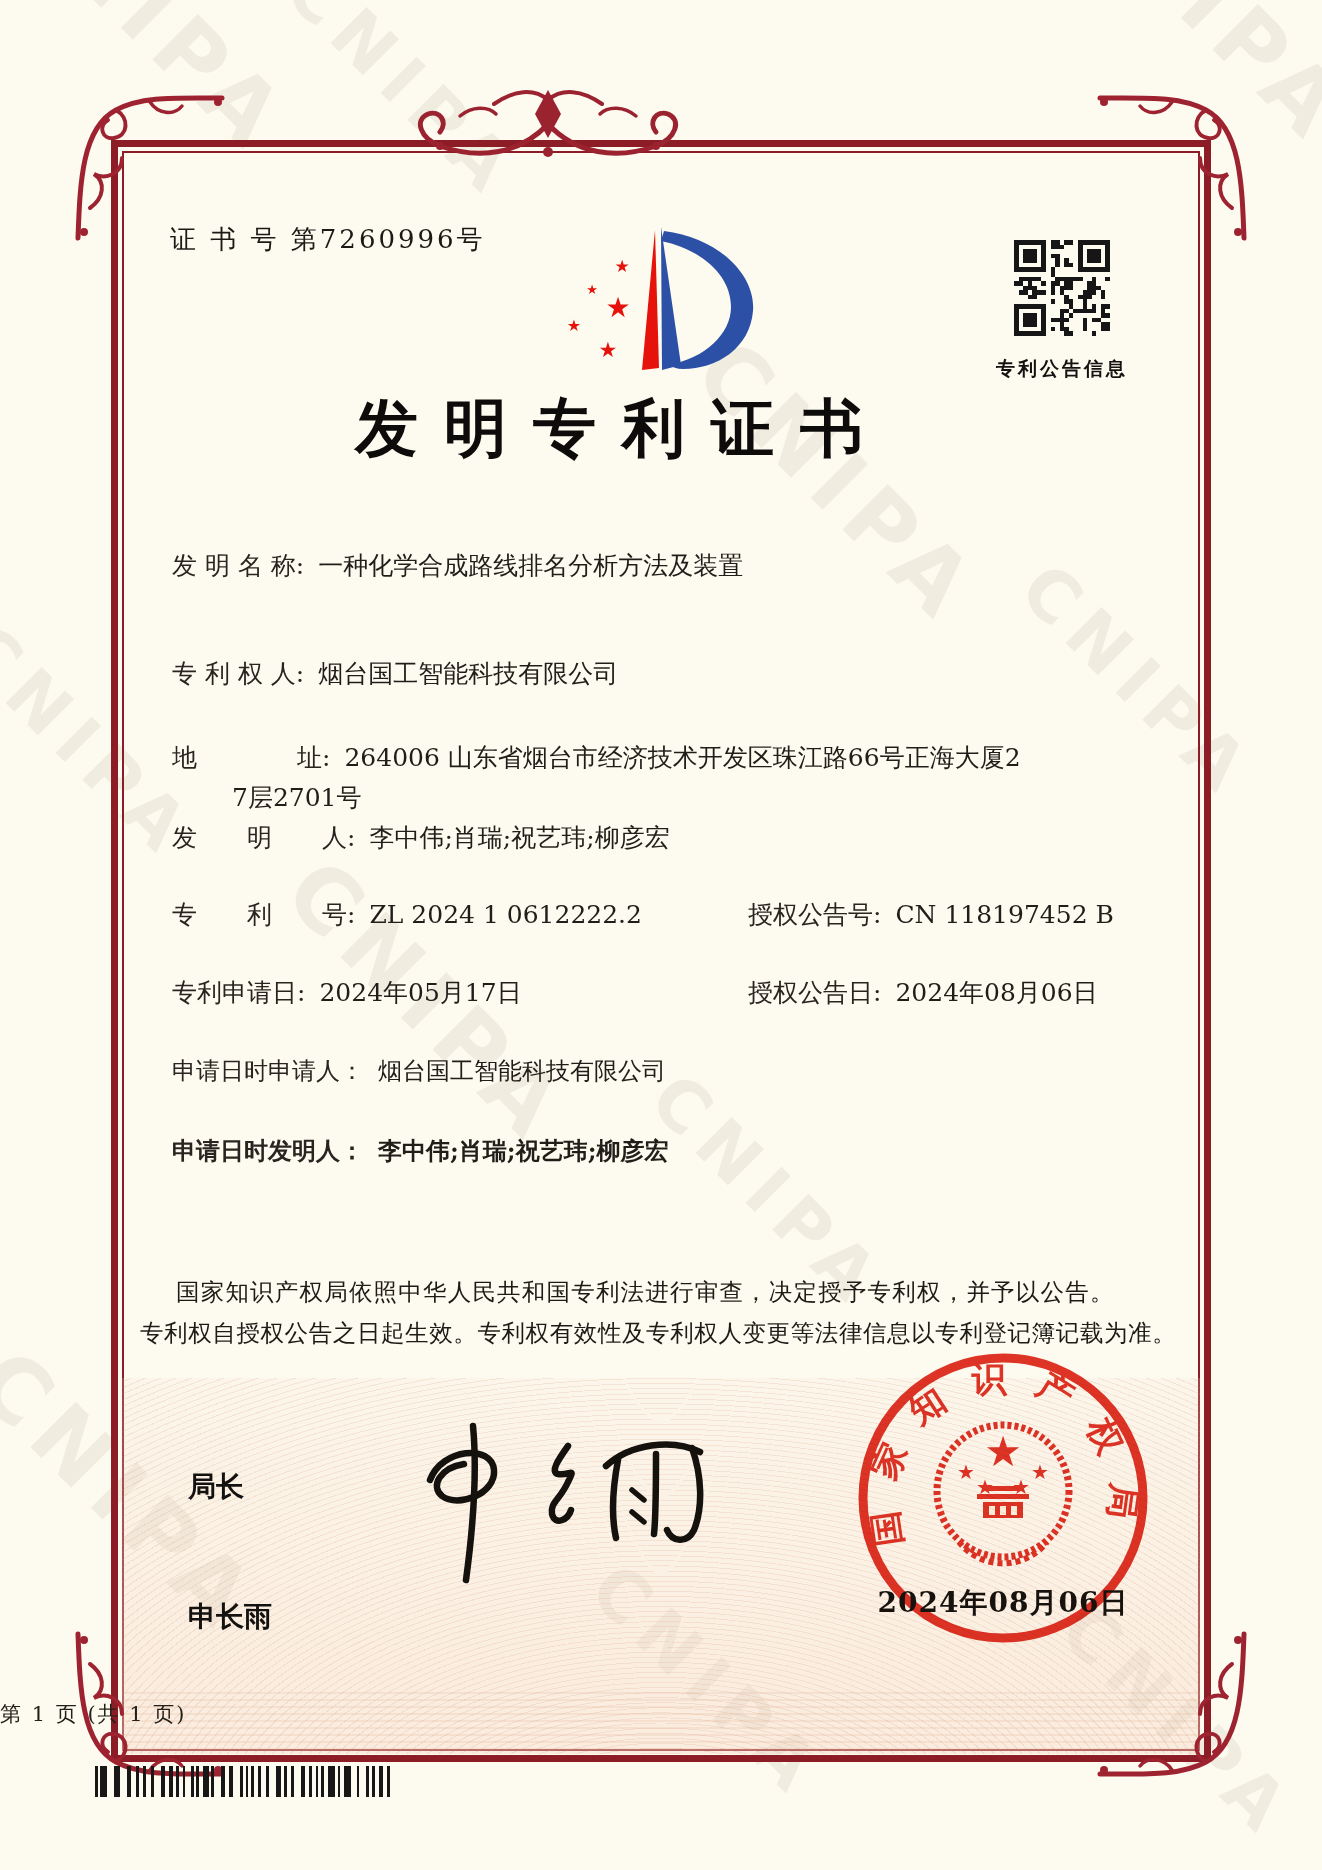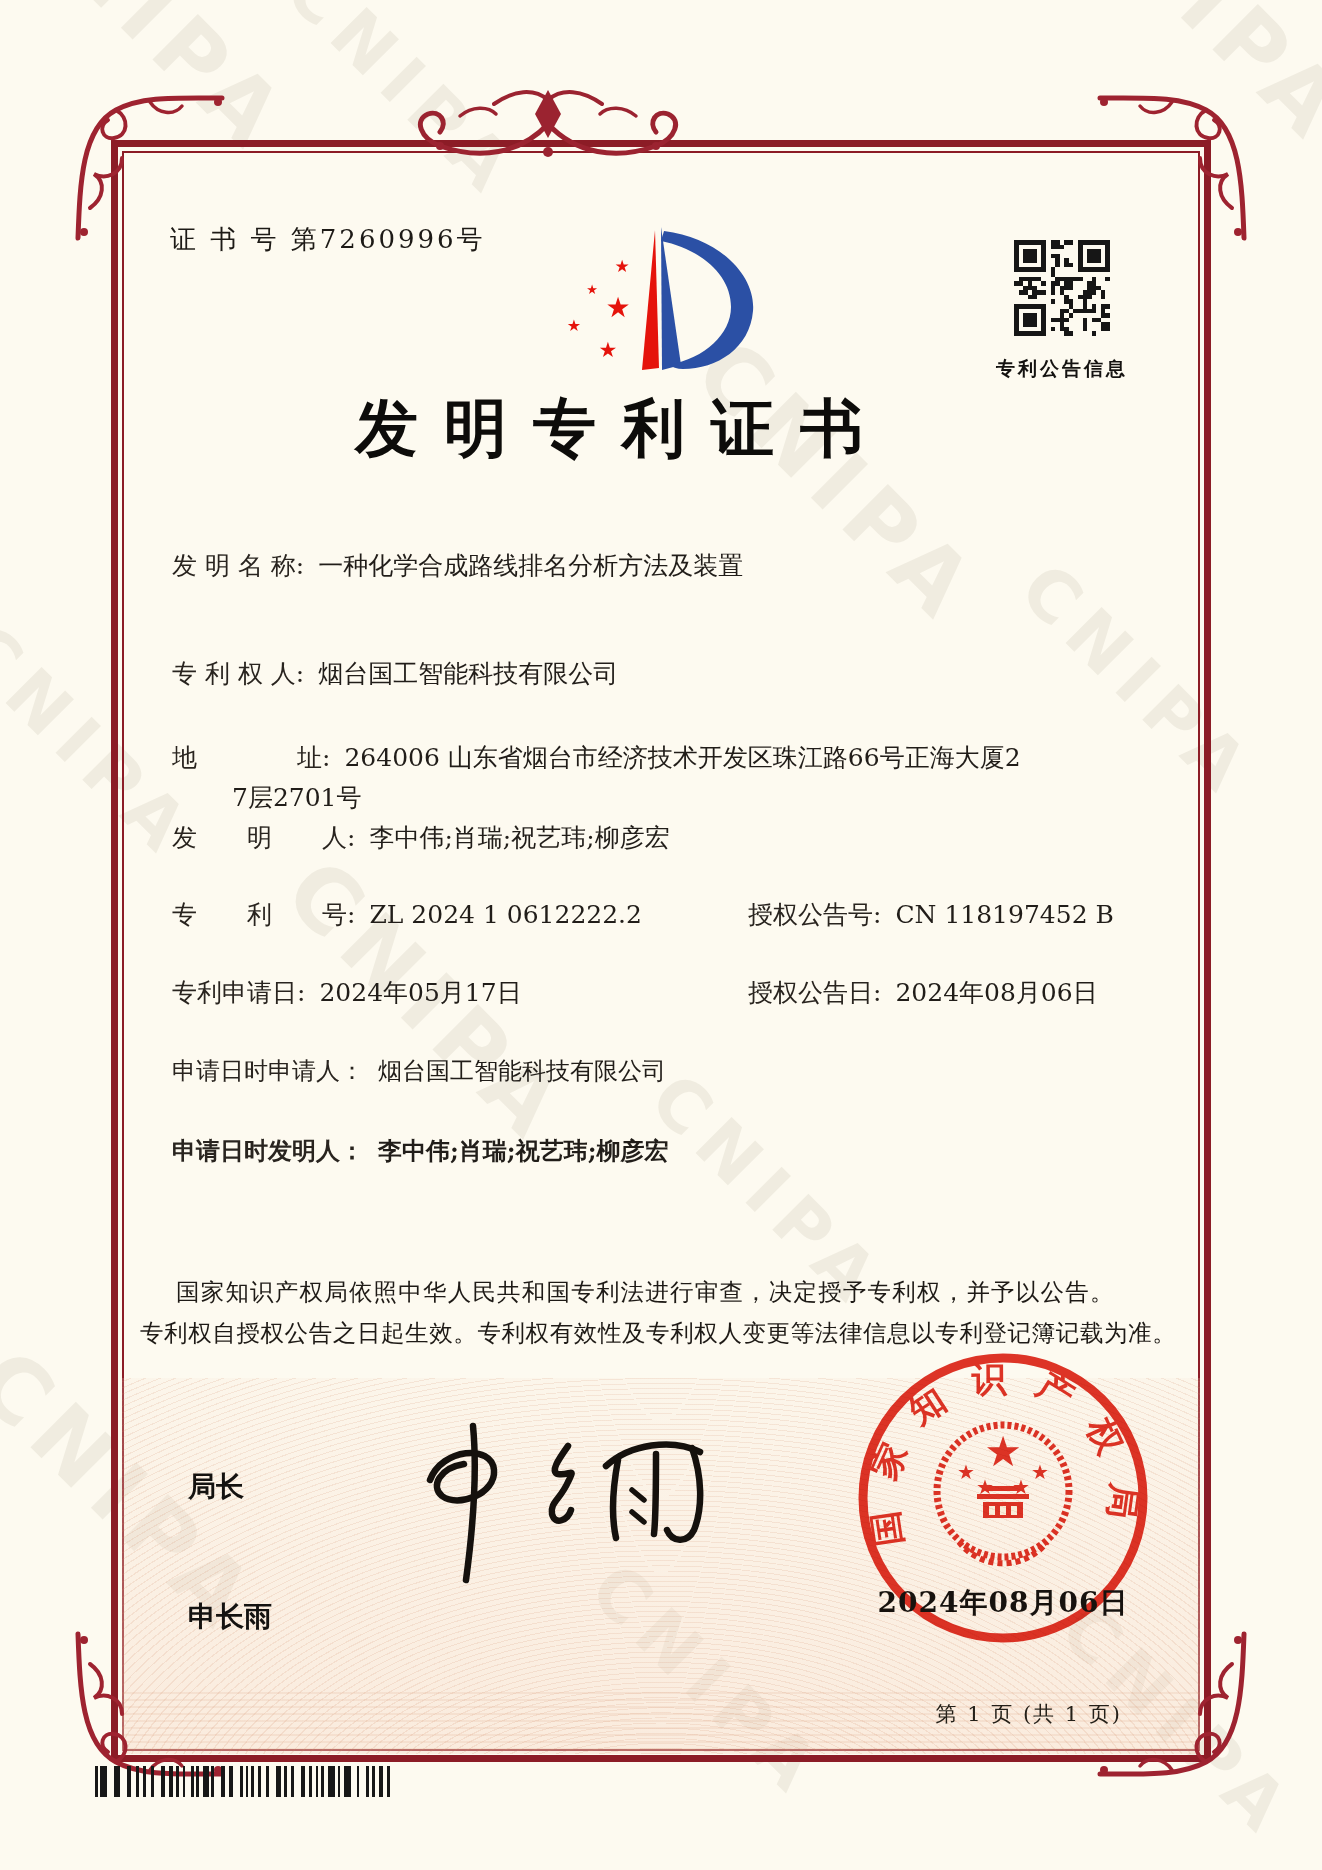--- a/index.html
+++ b/index.html
@@ -84,21 +84,21 @@
   .sig-hand{position:absolute; left:372px; top:1408px; width:350px; height:190px;}
   
   .seal{position:absolute; left:853px; top:1348px; width:300px; height:300px;}
   .seal svg{position:absolute; inset:0; opacity:0.93; mix-blend-mode:multiply;}
   .seal-date{
     position:absolute; left:0; top:236px; width:300px; text-align:center;
     font-size:28px; font-weight:bold; color:#17120e; letter-spacing:1px;
   }
   
   .page-num{
-    position:absolute; left:0; top:1700px; width:1122px; text-align:right;
+    position:absolute; left:0; top:1700px; width:1122px; text-align:left;
     font-size:21px; color:#242019; letter-spacing:2px;
   }
   .barcode{position:absolute; left:95px; top:1766px; width:296px; height:31px;}
 </style>
 </head>
 <body>
 
 <div class="page">
 
   <span class="wm" style="left:-30px; top:-40px;">CNIPA</span>

